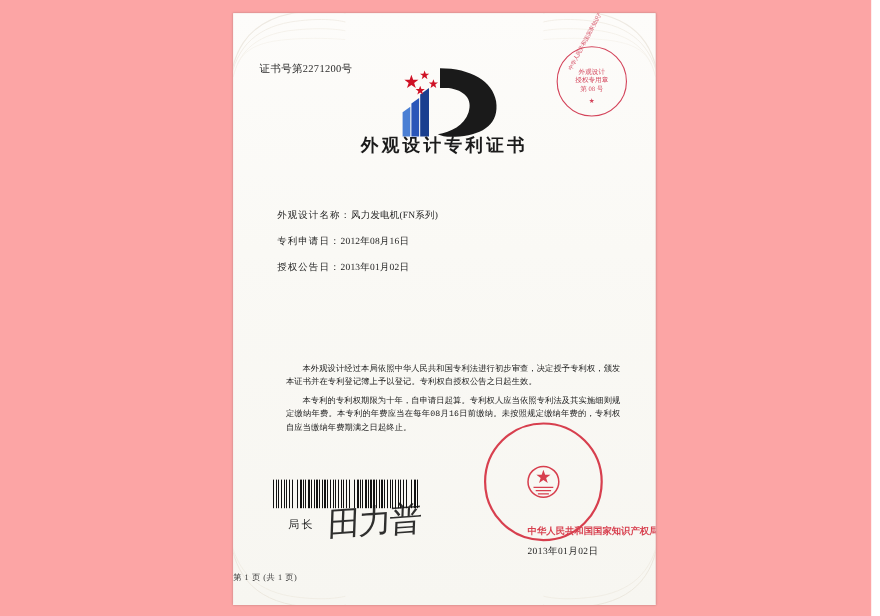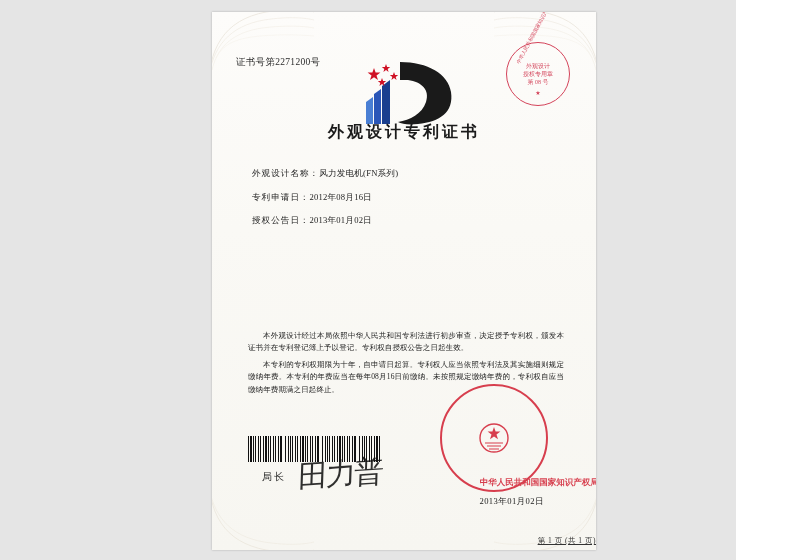--- a/index.html
+++ b/index.html
@@ -7,23 +7,23 @@
     padding: 0;
     width: 800px;
     height: 560px;
     background: #ffffff;
     font-family: "Liberation Serif", serif;
     overflow: hidden;
   }
 
   #page {
     position: relative;
-    width: 736px;
+    width: 792px;
     height: 560px;
-    background: #e5e5e5;
+    background: #fca5a5;
   }
 
   
   .sheet {
     position: absolute;
     left: 212px;
     top: 12px;
     width: 384px;
     height: 538px;
     background: #fbfaf7;
@@ -133,21 +133,21 @@
     font-weight: bold;
     letter-spacing: 3px;
     color: #1b1b1b;
     font-family: "DejaVu Serif", "Liberation Serif", serif;
   }
 
   
   .fields {
     position: absolute;
     left: 40px;
-    top: 156px;
+    top: 178px;
     width: 310px;
     font-family: Liberation Serif, serif;
   }
   .field-row {
     font-size: 8.6px;
     color: #1d1d1d;
     margin-bottom: 11.5px;
     white-space: nowrap;
     letter-spacing: 0.2px;
   }
@@ -159,21 +159,21 @@
     position: absolute;
     left: 36px;
     top: 318px;
     width: 316px;
     font-size: 7.5px;
     line-height: 1.62;
     color: #222;
     text-align: justify;
     letter-spacing: 0.1px;
   }
-  .body-text p { margin: 0 0 5px 0; text-indent: 2em; }
+  .body-text p { margin: 0 0 5px 12px; text-indent: 2em; font-family: Liberation Mono, monospace; }
 
   
   .barcode {
     position: absolute;
     left: 36px;
     top: 424px;
     width: 132px;
     height: 26px;
   }
   .barcode .bars {
@@ -252,26 +252,25 @@
     font-size: 8.6px;
     color: #1d1d1d;
     letter-spacing: 0.4px;
     white-space: nowrap;
   }
 
   .page-footer {
     position: absolute;
     left: 0;
     right: 0;
-    bottom: 4px;
-    text-align: right;
+    bottom: 20px;
+    text-align: left;
     font-size: 7.5px;
     color: #333;
     letter-spacing: 0.5px;
-    text-decoration: underline;
   }
 </style>
 </head>
 <body>
 
 <div id="page">
 
   <div class="sheet">
     <div class="sheet-inner">
 

